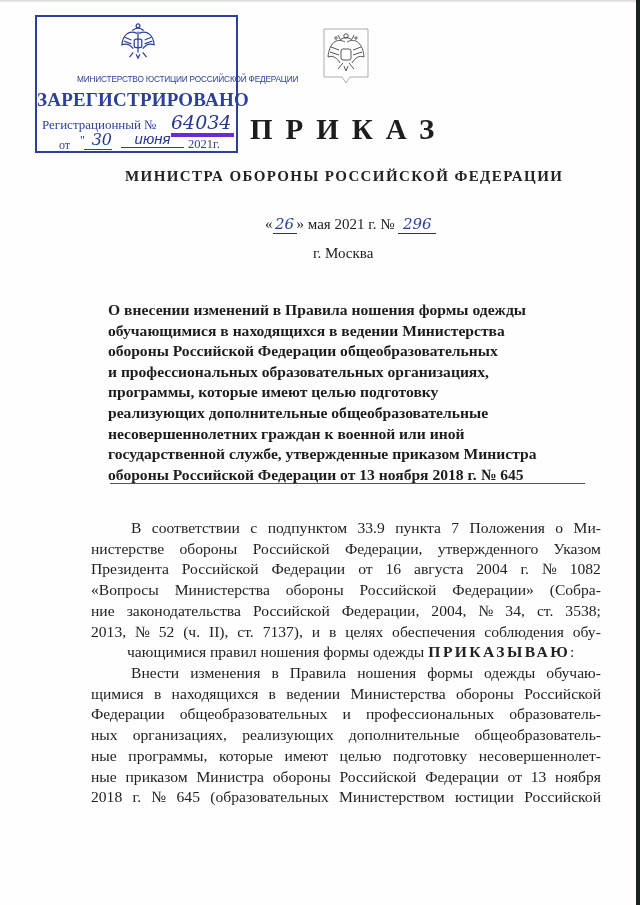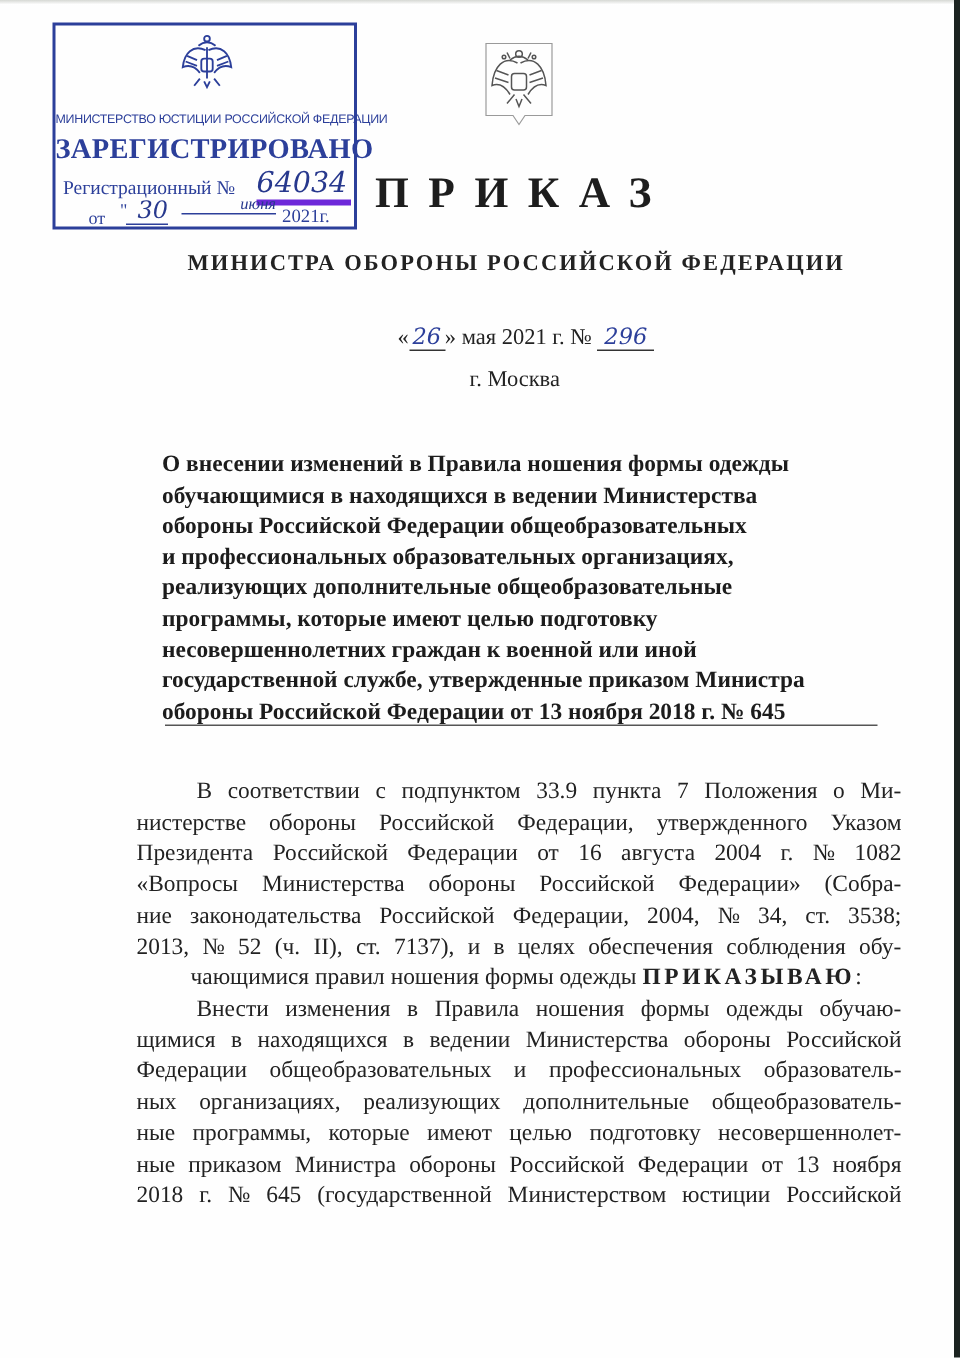--- a/index.html
+++ b/index.html
@@ -15,41 +15,41 @@
     .top-edge { position: absolute; left: 0; top: 0; width: 640px; height: 3px; background: linear-gradient(#d6d8d4, #ffffff); }
 
     
     .stamp {
       position: absolute; left: 35px; top: 15px; width: 203px; height: 138px;
       border: 2px solid #2c3f9a; box-sizing: border-box; color: #2c3f9a;
     }
     .stamp-emblem { position: absolute; left: 82px; top: 5px; width: 38px; height: 38px; }
     .stamp-ministry {
       position: absolute; left: 0; top: 57px; width: 100%; text-align: left;
-      font-size: 8.3px; letter-spacing: -0.2px; font-family: "Liberation Sans", sans-serif; white-space: nowrap;
+      font-size: 8.3px; letter-spacing: -0.2px; font-family: "Liberation Sans", sans-serif; white-space: nowrap; padding-left: 40px;
     }
     .stamp-registered {
       position: absolute; left: 0; top: 72px; width: 100%; text-align: center;
       font-size: 19px; font-weight: bold; letter-spacing: 0.2px;
       font-family: "Liberation Serif", serif;
     }
     .stamp-regnum { position: absolute; left: 5px; top: 100px; font-size: 13px; white-space: nowrap; font-family: "Liberation Serif", serif; }
     .stamp-regnum-val {
       position: absolute; left: 134px; top: 94px; width: 63px; border-bottom: 4px solid #6d28d9;
       font-size: 19px; font-style: italic; text-align: left; color: #27388d; font-family: "DejaVu Serif", serif;
     }
     .stamp-date-lbl { position: absolute; left: 22px; top: 121px; font-size: 12px; font-family: "Liberation Serif", serif; }
     .stamp-q { position: absolute; left: 43px; top: 116px; font-size: 12px; }
     .stamp-day {
       position: absolute; left: 47px; top: 113px; width: 28px; border-bottom: 1px solid #2c3f9a;
       font-size: 16px; font-style: italic; text-align: right; font-family: "DejaVu Serif", serif; color: #27388d;
     }
     .stamp-month {
       position: absolute; left: 84px; top: 113px; width: 63px; border-bottom: 1px solid #2c3f9a;
-      font-size: 11px; font-style: italic; text-align: right; font-family: Liberation Serif, serif; color: #27388d;
+      font-size: 15px; font-style: italic; text-align: center; font-family: Liberation Sans, sans-serif; color: #27388d;
     }
     .stamp-year { position: absolute; left: 151px; top: 120px; font-size: 12.5px; white-space: nowrap; }
 
     
     .emblem { position: absolute; left: 322px; top: 27px; width: 48px; height: 58px; }
 
     .title {
       position: absolute; left: 250px; top: 113px;
       font-size: 29px; font-weight: bold; letter-spacing: 13px; color: #1d1d1d; white-space: nowrap;
     }
@@ -138,22 +138,22 @@
     <span>«</span><span class="hand day">26</span><span>» мая 2021 г. №</span>
     <span class="hand num">296</span>
   </div>
   <div class="city">г. Москва</div>
 
   <div class="heading">
     <div>О внесении изменений в Правила ношения формы одежды</div>
     <div>обучающимися в находящихся в ведении Министерства</div>
     <div>обороны Российской Федерации общеобразовательных</div>
     <div>и профессиональных образовательных организациях,</div>
+    <div>программы, которые имеют целью подготовку</div>
     <div>реализующих дополнительные общеобразовательные</div>
-    <div>программы, которые имеют целью подготовку</div>
     <div>несовершеннолетних граждан к военной или иной</div>
     <div>государственной службе, утвержденные приказом Министра</div>
     <div>обороны Российской Федерации от 13 ноября 2018 г. № 645</div>
   </div>
   <div class="heading-rule"></div>
 
   <div class="body p1">
     <div class="line indent">
         <span>В</span>
         <span>соответствии</span>
@@ -280,20 +280,20 @@
         <span>Федерации</span>
         <span>от</span>
         <span>13</span>
         <span>ноября</span>
       </div>
     <div class="line">
         <span>2018</span>
         <span>г.</span>
         <span>№</span>
         <span>645</span>
-        <span>(государственной</span>
+        <span>(образовательных</span>
         <span>Министерством</span>
         <span>юстиции</span>
         <span>Российской</span>
       </div>
   </div>
 </div>
 <div class="right-edge"></div>
 
 </body></html>

